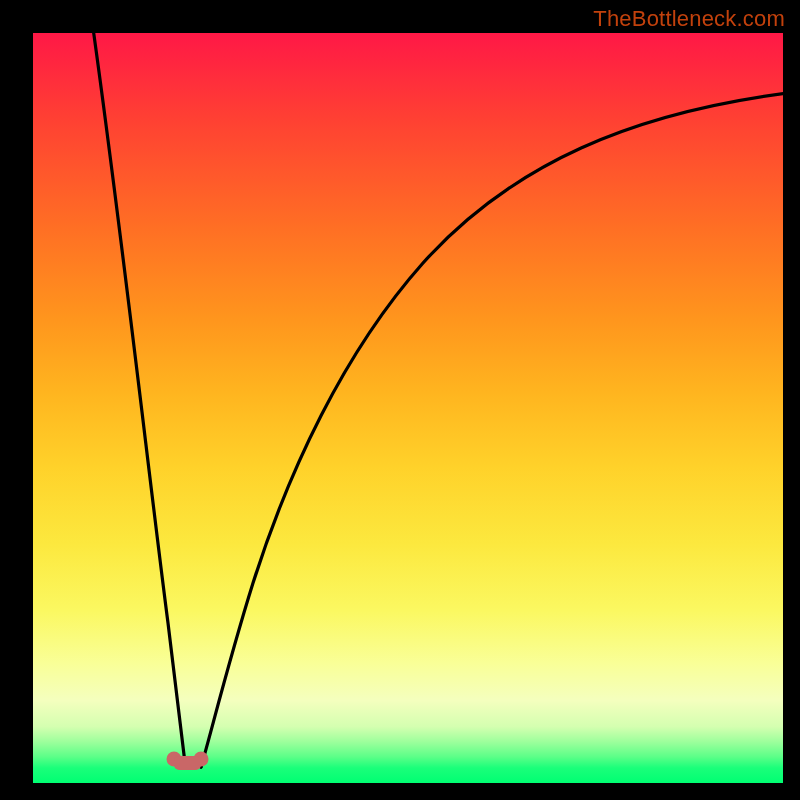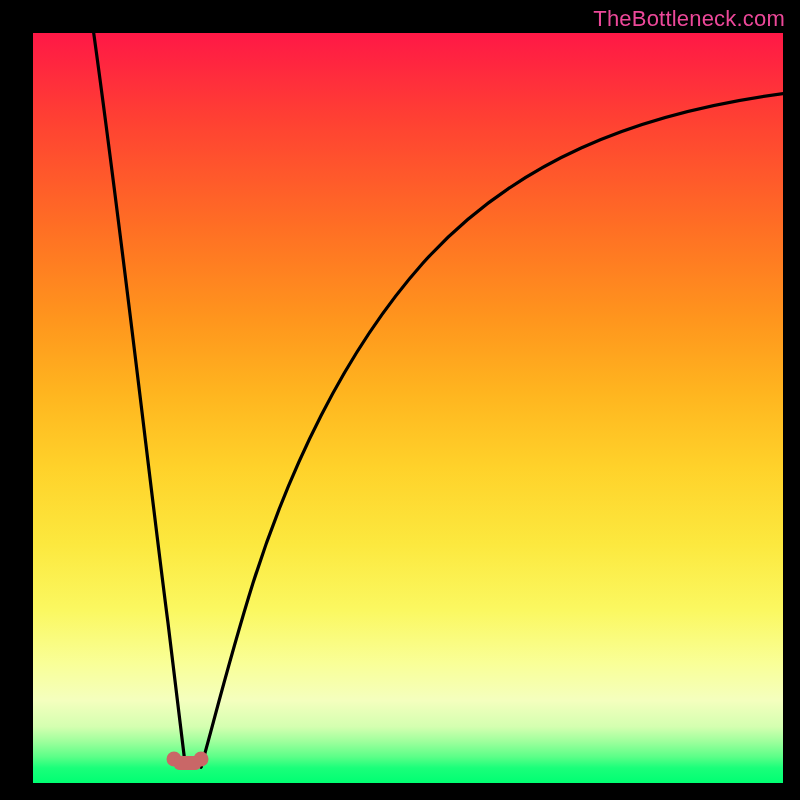--- a/index.html
+++ b/index.html
@@ -43,21 +43,21 @@
       #1aff7a 98%,
       #00ff72 100%
     );
   }
   .watermark {
     position: absolute;
     right: 15px;
     top: 6px;
     font-size: 22px;
     font-weight: 500;
-    color: #ec4899;
+    color: #c2410c;
     letter-spacing: 0.2px;
   }
   svg.curve {
     position: absolute;
     left: 0;
     top: 0;
     width: 750px;
     height: 750px;
   }
 </style>

